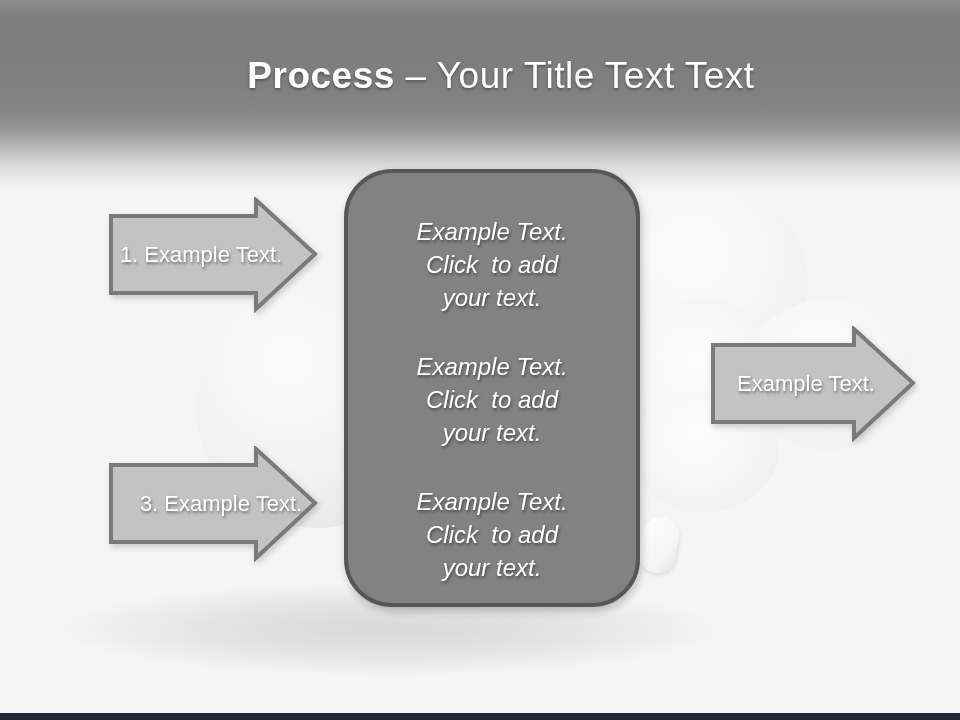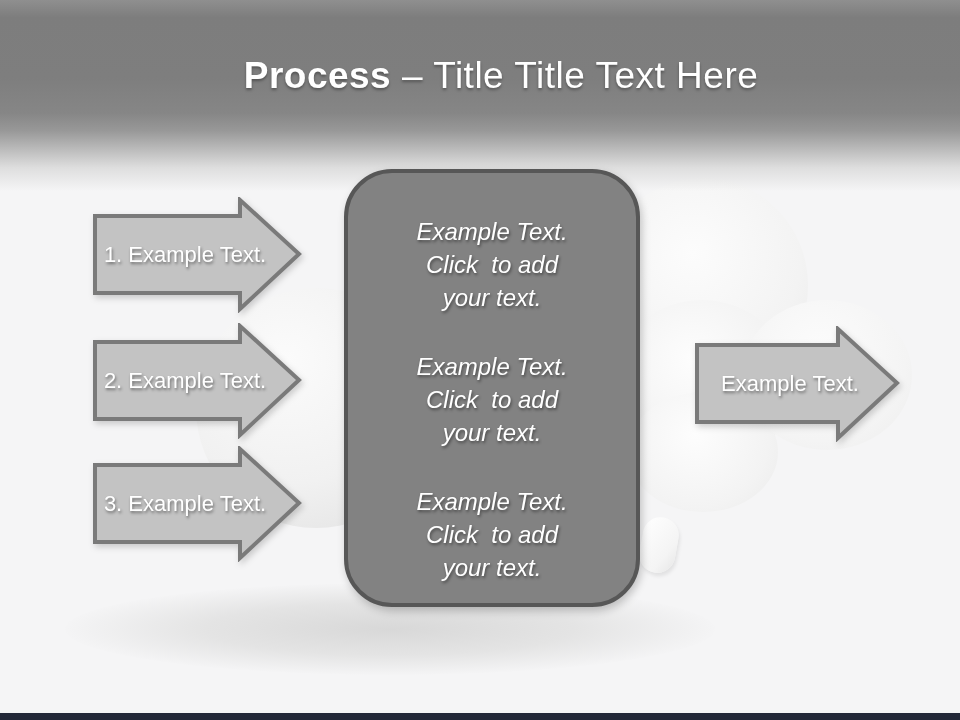--- a/index.html
+++ b/index.html
@@ -48,32 +48,32 @@
     background:radial-gradient(ellipse at center, #d8d8d8 0%, #e4e4e4 40%, rgba(246,246,246,0) 72%);
     border-radius:50%;
   }
   .pencil{
     position:absolute; left:641px; top:517px; width:36px; height:56px; z-index:1;
     background:linear-gradient(120deg,#ffffff 0%, #f4f4f4 70%, #e6e6e6 100%);
     border-radius:18px; transform:rotate(10deg);
     box-shadow:2px 3px 4px rgba(0,0,0,0.08);
   }
   
-  .arrow{position:absolute; width:212px; height:116px; z-index:4; filter:drop-shadow(2px 3px 3px rgba(0,0,0,0.18));}
+  .arrow{position:absolute; width:212px; height:116px; z-index:4; filter:drop-shadow(2px 3px 3px rgba(0,0,0,0.18));margin-left:16px;}
   .arrow svg{position:absolute; left:0; top:0;}
   .arrow polygon{fill:#c3c3c3; stroke:#7a7a7a; stroke-width:4; stroke-linejoin:miter;}
   .arrow .label{
     position:absolute; left:8px; right:36px; top:19px; height:77px;
     display:flex; align-items:center; justify-content:center;
     color:#ffffff; font-size:22px; text-shadow:1px 2px 3px rgba(0,0,0,0.45);
     white-space:pre; z-index:2;
   }
   .arrow-1{left:93px; top:197px;}
   .arrow-2{left:93px; top:323px;}
-  .arrow-3{left:93px; top:446px;}
+  .arrow-3{left:93px; top:446px;padding-left:40px;}
   .arrow-right{left:695px; top:326px; width:208px;}
   .arrow-right .label{left:10px; right:28px;}
   
   .center-box{
     position:absolute; left:344px; top:169px; width:296px; height:438px; z-index:4;
     box-sizing:border-box; background:#828282; border:4px solid #575757; border-radius:48px;
     box-shadow:2px 4px 8px rgba(0,0,0,0.22);
     display:flex; flex-direction:column; align-items:center;
     padding:42px 20px 0; gap:36px;
   }
@@ -94,36 +94,30 @@
 
   <div class="blob blob-left"></div>
   <div class="blob blob-right-top"></div>
   <div class="blob blob-right-mid"></div>
   <div class="blob blob-right-low"></div>
   <div class="blob blob-far"></div>
   <div class="ground-shadow"></div>
   <div class="pencil"></div>
 
   <div class="header">
-    <h1 class="title"><span class="bold">Process</span><span> – Title Title Text Here</span></h1>
+    <h1 class="title"><span class="bold">Process</span><span> – Your Title Text Text</span></h1>
   </div>
 
   <div class="arrow arrow-1">
     <svg width="212" height="116" viewBox="0 0 212 116">
       <polygon points="2,19 147,19 147,3 206,57 147,112 147,96 2,96"></polygon>
     </svg>
     <span class="label">1. Example Text.</span>
   </div>
 
-  <div class="arrow arrow-2">
-    <svg width="212" height="116" viewBox="0 0 212 116">
-      <polygon points="2,19 147,19 147,3 206,57 147,112 147,96 2,96"></polygon>
-    </svg>
-    <span class="label">2. Example Text.</span>
-  </div>
 
   <div class="arrow arrow-3">
     <svg width="212" height="116" viewBox="0 0 212 116">
       <polygon points="2,19 147,19 147,3 206,57 147,112 147,96 2,96"></polygon>
     </svg>
     <span class="label">3. Example Text.</span>
   </div>
 
   <div class="center-box">
     <p>Example Text.

